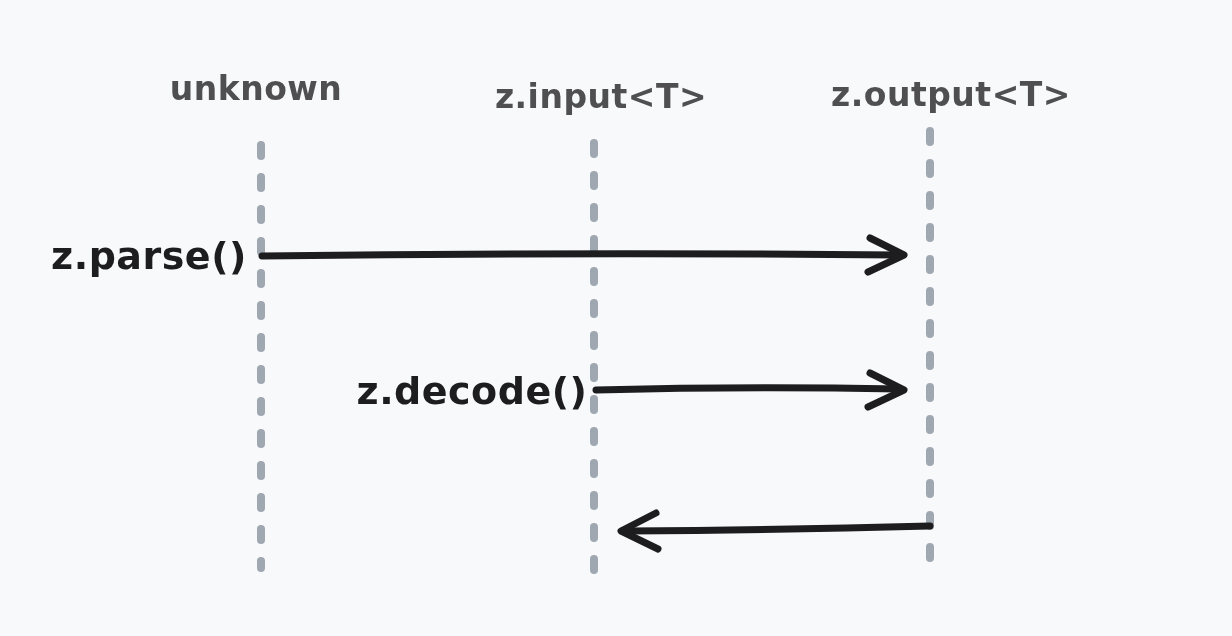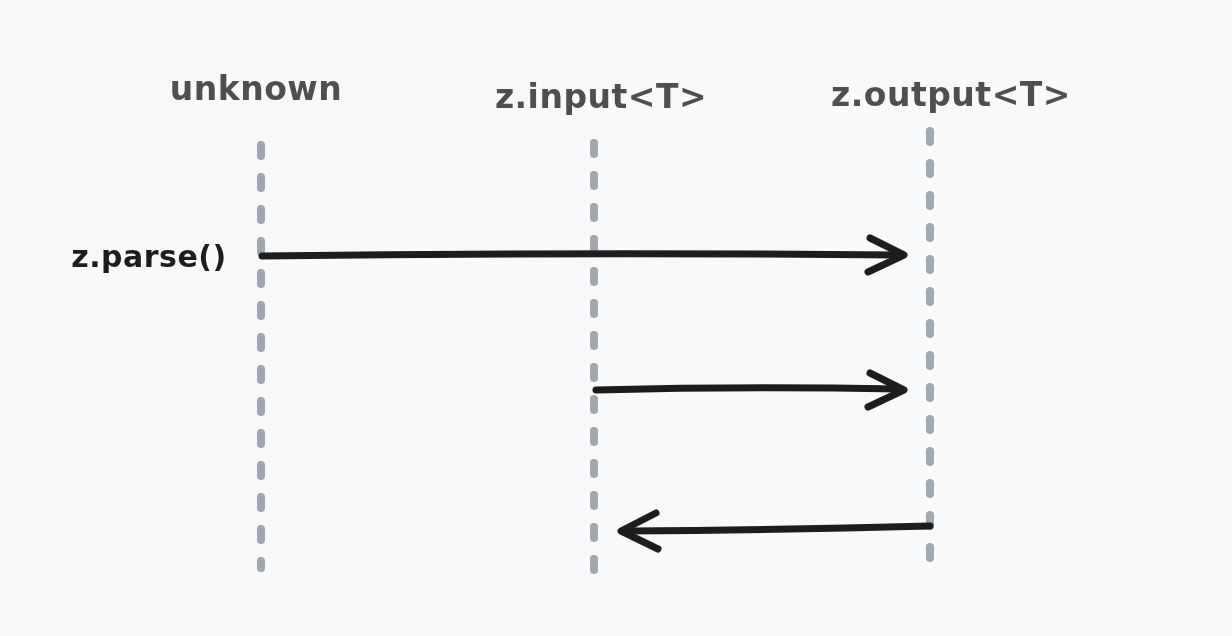--- a/index.html
+++ b/index.html
@@ -53,21 +53,21 @@
     white-space: nowrap;
     font-weight: 700;
     letter-spacing: 0.5px;
     user-select: none;
   }
   .lane-label {
     font-size: 33px;
     color: var(--lane-label);
   }
   .msg-label {
-    font-size: 30px;
+    font-size: 38px;
     color: var(--message-label);
   }
 </style>
 </head>
 <body>
 
 <div class="canvas">
 
   <svg class="diagram-svg" viewBox="0 0 1232 636" xmlns="http://www.w3.org/2000/svg">
 
@@ -89,14 +89,15 @@
       <path d="M930 526 Q778 530 627 531"></path>
       <path d="M656 513 L621 531 L658 549"></path>
     </g>
   </svg>
 
   <div class="label lane-label" style="left:256px; top:88px">unknown</div>
   <div class="label lane-label" style="left:951px; top:94px">z.output&lt;T&gt;</div>
   <div class="label lane-label" style="left:601px; top:96px">z.input&lt;T&gt;</div>
 
   <div class="label msg-label" style="left:149px; top:256px">z.parse()</div>
+  <div class="label msg-label" style="left:472px; top:391px">z.decode()</div>
 
 </div>
 
 </body></html>

